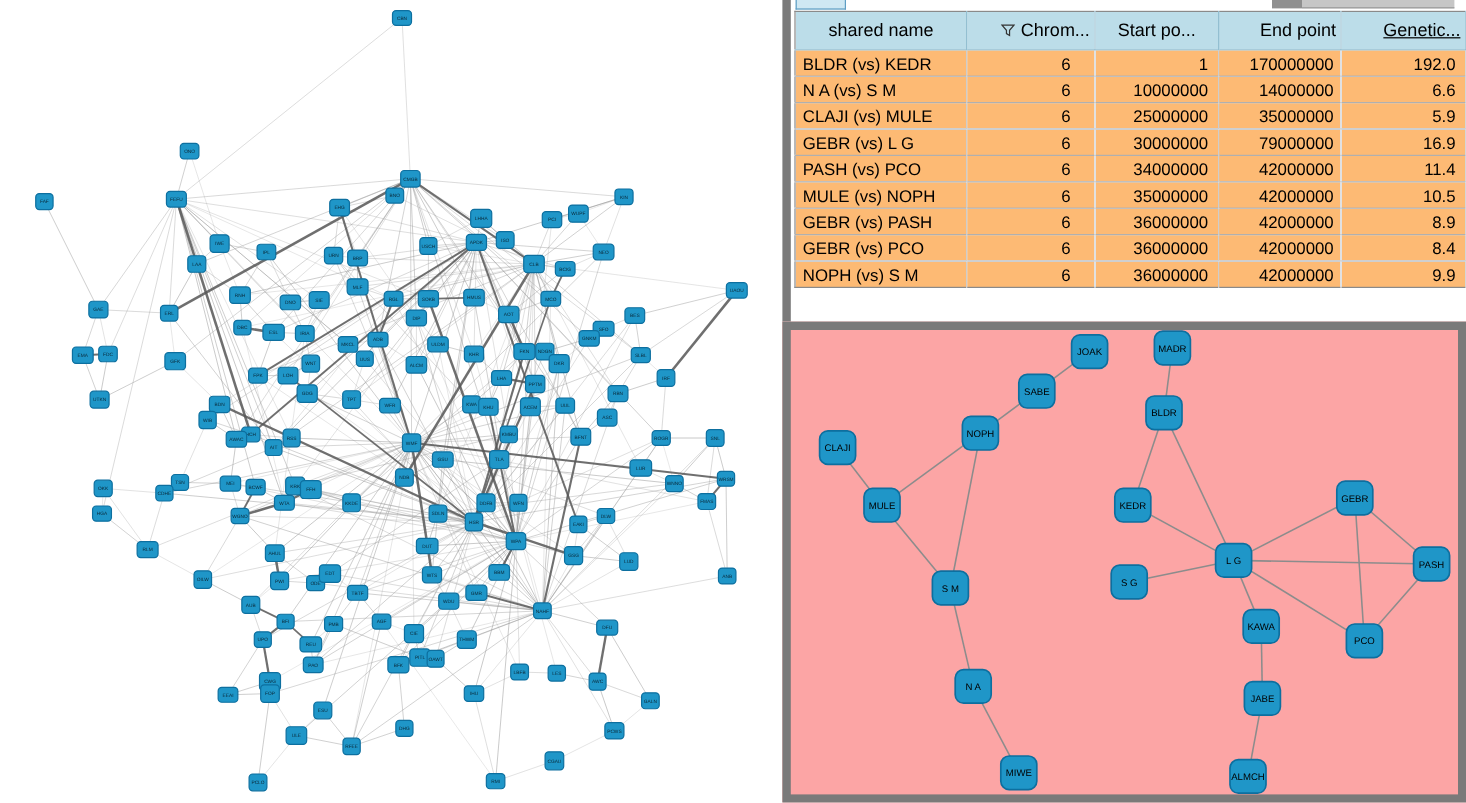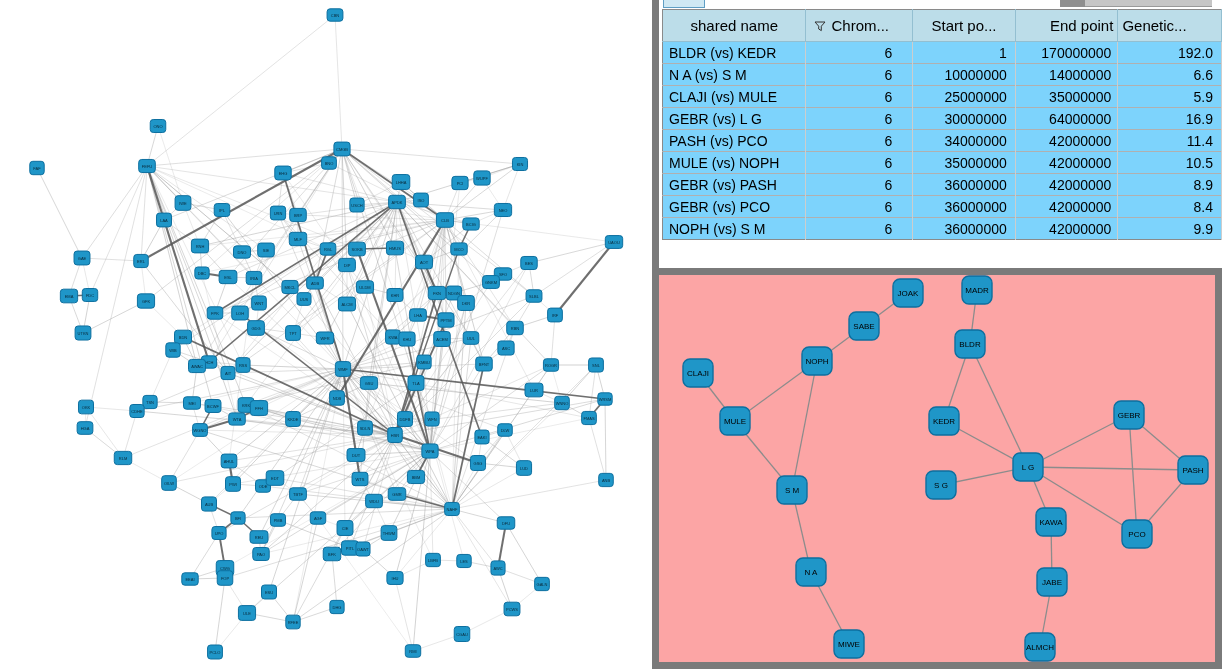--- a/index.html
+++ b/index.html
@@ -21,26 +21,26 @@
             border:1px solid var(--tab_chip_border);border-top:none;box-sizing:border-box;}
   .scroll-chip-dark{position:absolute;left:401px;top:0;width:25px;height:7px;background:var(--scroll_dark);}
   .scroll-chip-light{position:absolute;left:426px;top:0;width:127px;height:7px;background:var(--scroll_light);
             border-bottom:1px solid #9a9a9a;box-sizing:border-box;}
   table.attr{position:absolute;left:3px;top:9px;border-collapse:collapse;table-layout:fixed;
              border:1px solid var(--frame);font-size:14px;color:#000;background:#fff;}
   table.attr th{background:var(--header_bg);font-weight:normal;font-size:15px;color:#000;
                 border-right:1px solid var(--header_line);border-bottom:1px solid var(--header_line);
                 height:31px;padding:0 4px;overflow:hidden;white-space:nowrap;}
   table.attr th.c0{width:142px;text-align:center;}
-  table.attr th.c1{width:101px;text-align:left;padding-left:8px;}
+  table.attr th.c1{width:101px;text-align:right;padding-left:8px;}
   table.attr th.c2{width:103px;text-align:center;margin-top:34px;}
   table.attr th.c3{width:101px;text-align:right;padding-right:4px;}
-  table.attr th.c4{width:106px;text-align:left;}
+  table.attr th.c4{width:106px;text-align:right;text-decoration:underline;}
   table.attr td{height:21px;border-right:1px solid var(--grid_v);border-top:1px solid var(--grid_h);
-                padding:0 6px;overflow:hidden;white-space:nowrap;background:#7dd3fc;}
+                padding:0 6px;overflow:hidden;white-space:nowrap;background:#fdba74;}
   table.attr td.c0{text-align:left;}
   table.attr td.c1{text-align:right;padding-right:20px;}
   table.attr td.c2{text-align:right;padding-right:8px;}
   table.attr td.c3{text-align:right;padding-right:6px;margin-left:40px;}
   table.attr td.c4{text-align:right;padding-right:8px;}
   .funnel{vertical-align:-1px;margin-right:5px;}
   .net-panel{position:absolute;left:0;top:268px;width:570px;height:401px;background:#fca5a5;
              border:7px solid var(--panel_border);box-sizing:border-box;}
   .net-panel svg{display:block;}
 </style>
@@ -912,21 +912,21 @@
               <td class="c0">CLAJI (vs) MULE</td>
               <td class="c1">6</td>
               <td class="c2">25000000</td>
               <td class="c3">35000000</td>
               <td class="c4">5.9</td>
             </tr>
             <tr>
               <td class="c0">GEBR (vs) L G</td>
               <td class="c1">6</td>
               <td class="c2">30000000</td>
-              <td class="c3">64000000</td>
+              <td class="c3">79000000</td>
               <td class="c4">16.9</td>
             </tr>
             <tr>
               <td class="c0">PASH (vs) PCO</td>
               <td class="c1">6</td>
               <td class="c2">34000000</td>
               <td class="c3">42000000</td>
               <td class="c4">11.4</td>
             </tr>
             <tr>

